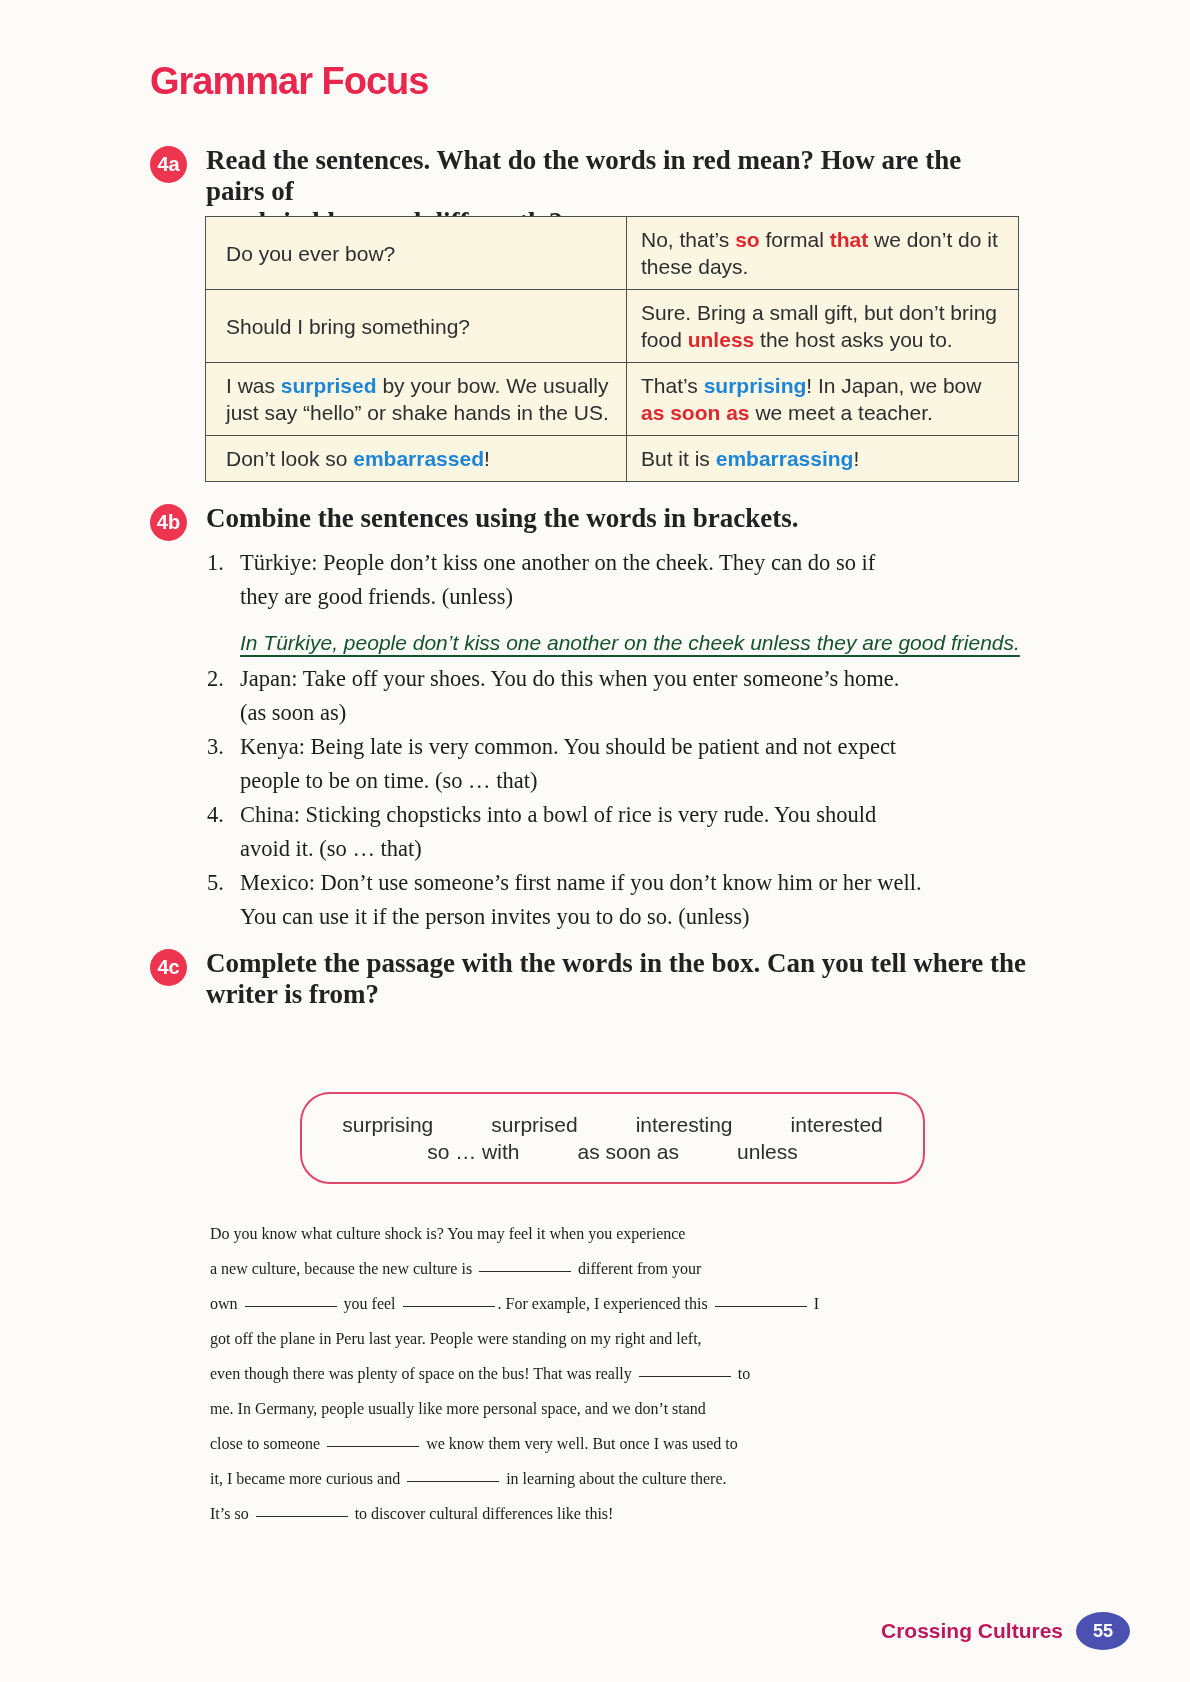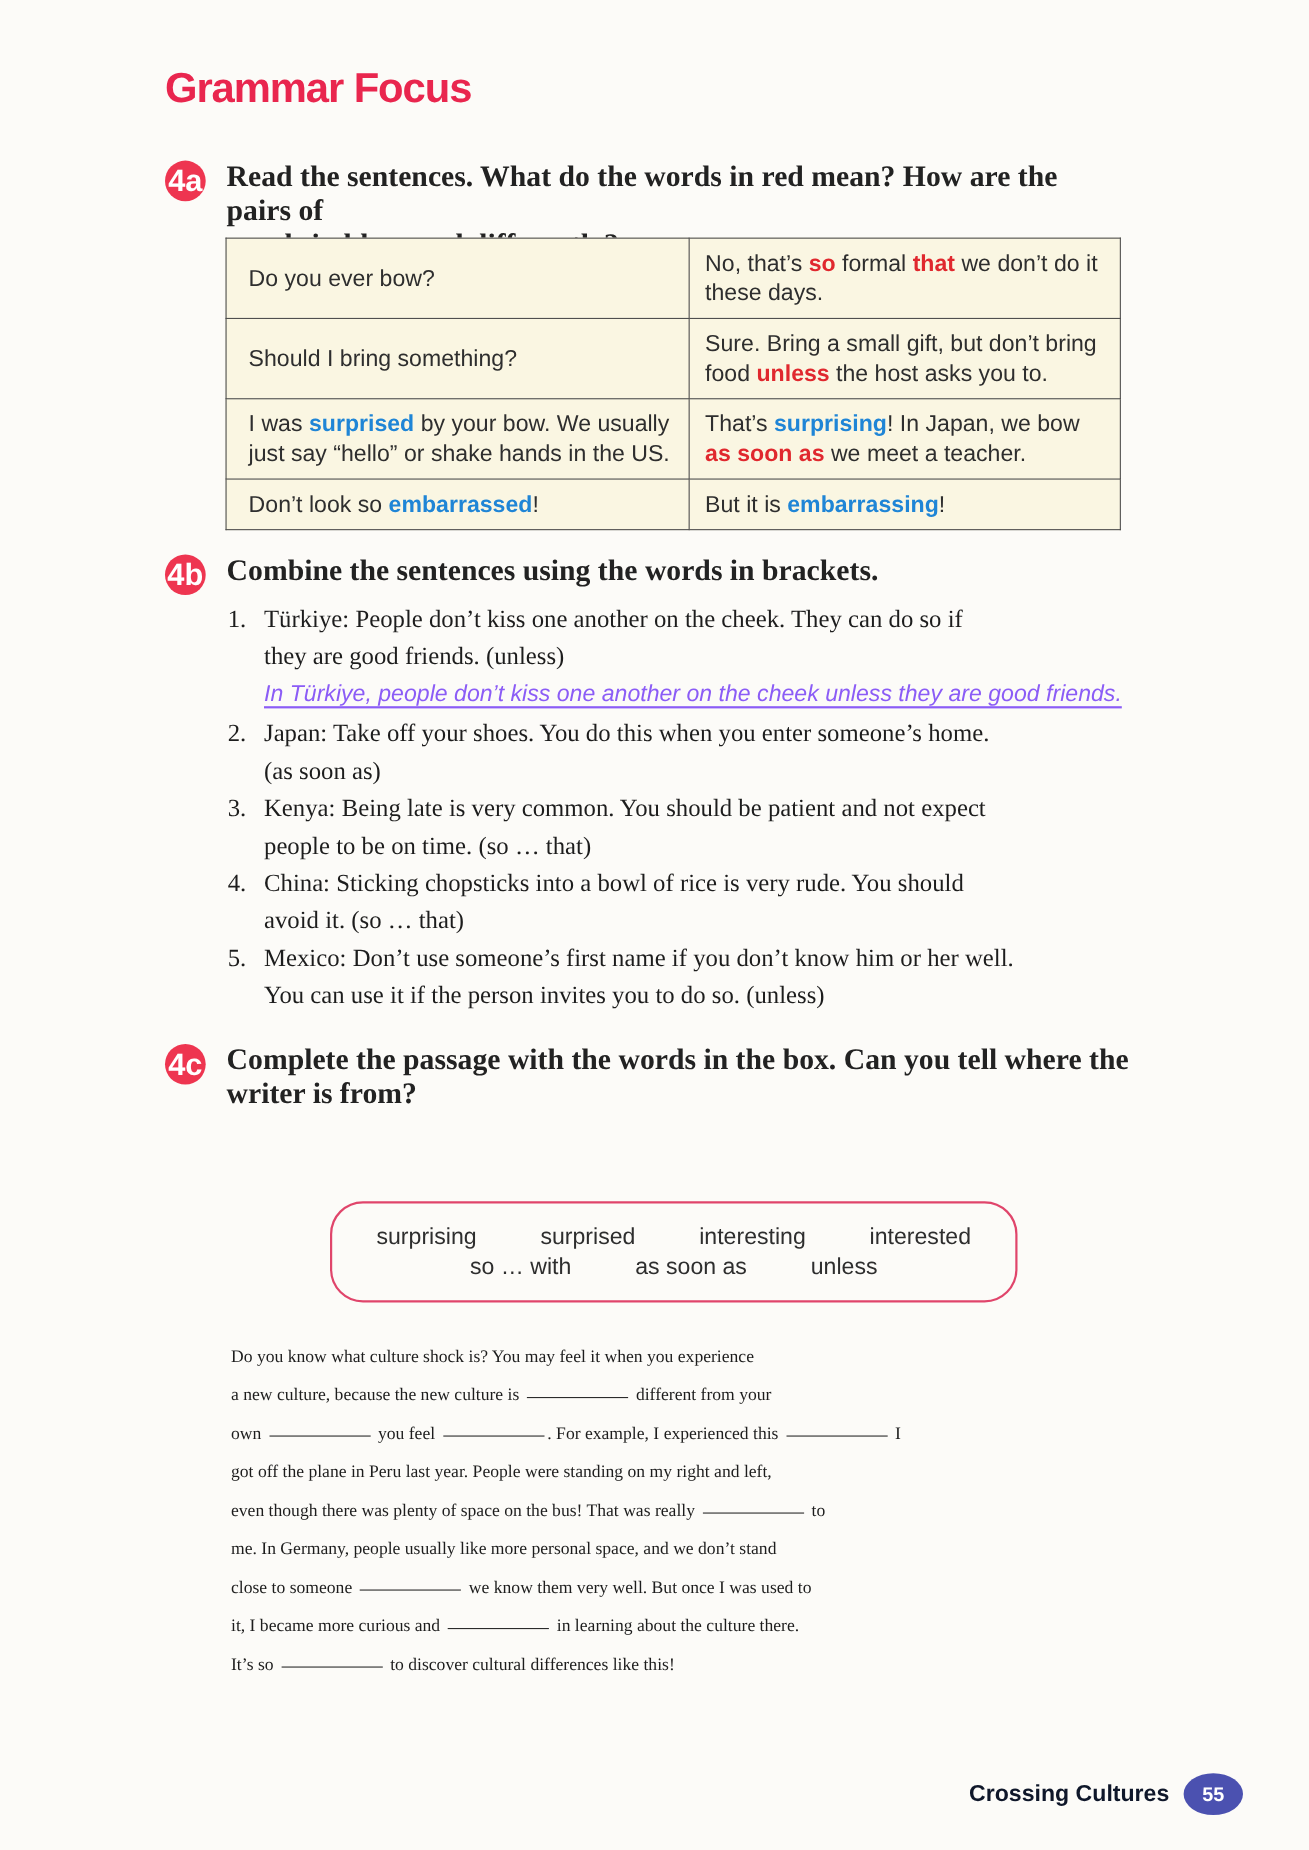--- a/index.html
+++ b/index.html
@@ -10,21 +10,21 @@
   }
   .page-title {
     position:absolute; left:150px; top:60px;
     font-family:"Liberation Sans", sans-serif; font-weight:700;
     font-size:38px; letter-spacing:-1px; color:#e9264e;
   }
   .section { position:absolute; left:150px; display:flex; gap:19px; align-items:flex-start; width:900px; }
   .badge {
     flex:0 0 auto; width:37px; height:37px; border-radius:50%;
     background:#ee3550; color:#ffffff;
-    font-family:"Liberation Sans", sans-serif; font-weight:700; font-size:28px;
+    font-family:"Liberation Sans", sans-serif; font-weight:700; font-size:20px;
     display:flex; align-items:center; justify-content:center; margin-top:1px;
   }
   .heading {
     font-weight:700; font-size:27px; line-height:31px; color:#222222;
     white-space:pre-line; width:820px;
   }
   
   .sentence-table {
     position:absolute; left:205px; top:216px; width:814px;
     border-collapse:collapse; background:#faf6e2;
@@ -38,23 +38,23 @@
   .sentence-table tr.r3 td { height:50px; }
   .sentence-table tr.r4 td { height:20px; }
   .c-red  { color:#e0282e; font-weight:700; }
   .c-blue { color:#1f85d6; font-weight:700; }
   
   .item-list { position:absolute; left:207px; top:546px; width:820px; }
   .list-item { display:flex; gap:11px; font-size:22.5px; line-height:34px; }
   .item-num { flex:0 0 22px; text-align:left; }
   .item-text { white-space:pre-line; }
   .answer-line {
-    margin:1px 0 3px 33px;
+    margin:13px 0 3px 33px;
     font-family:"Liberation Sans", sans-serif; font-style:italic;
-    font-size:21px; line-height:32px; color:#8b5cf6;
+    font-size:21px; line-height:32px; color:#14532d;
     text-decoration:underline; text-underline-offset:5px;
   }
   
   .word-box {
     position:absolute; left:300px; top:1092px; width:621px; height:88px;
     border:2.2px solid #e0456b; border-radius:30px;
     display:flex; flex-direction:column; justify-content:center; gap:3px;
     font-family:"Liberation Sans", sans-serif; font-size:21px; color:#2e2e2e;
     background:#fcfbf8;
   }
@@ -68,21 +68,21 @@
     display:inline-block; width:92px; height:2px;
     border-bottom:1.6px solid #2b2b2b; vertical-align:baseline;
     transform:translateY(-2px); margin:0 3px;
   }
   
   .footer {
     position:absolute; top:1612px; right:60px;
     display:flex; align-items:center; gap:13px;
     font-family:"Liberation Sans", sans-serif;
   }
-  .footer-label { font-weight:700; font-size:21px; color:#0f172a; }
+  .footer-label { font-weight:700; font-size:21px; color:#be185d; }
   .page-badge {
     width:54px; height:38px; border-radius:50%;
     background:#4b51b0; color:#ffffff;
     font-weight:700; font-size:18px;
     display:flex; align-items:center; justify-content:center;
   }
 </style>
 </head>
 <body>
 

